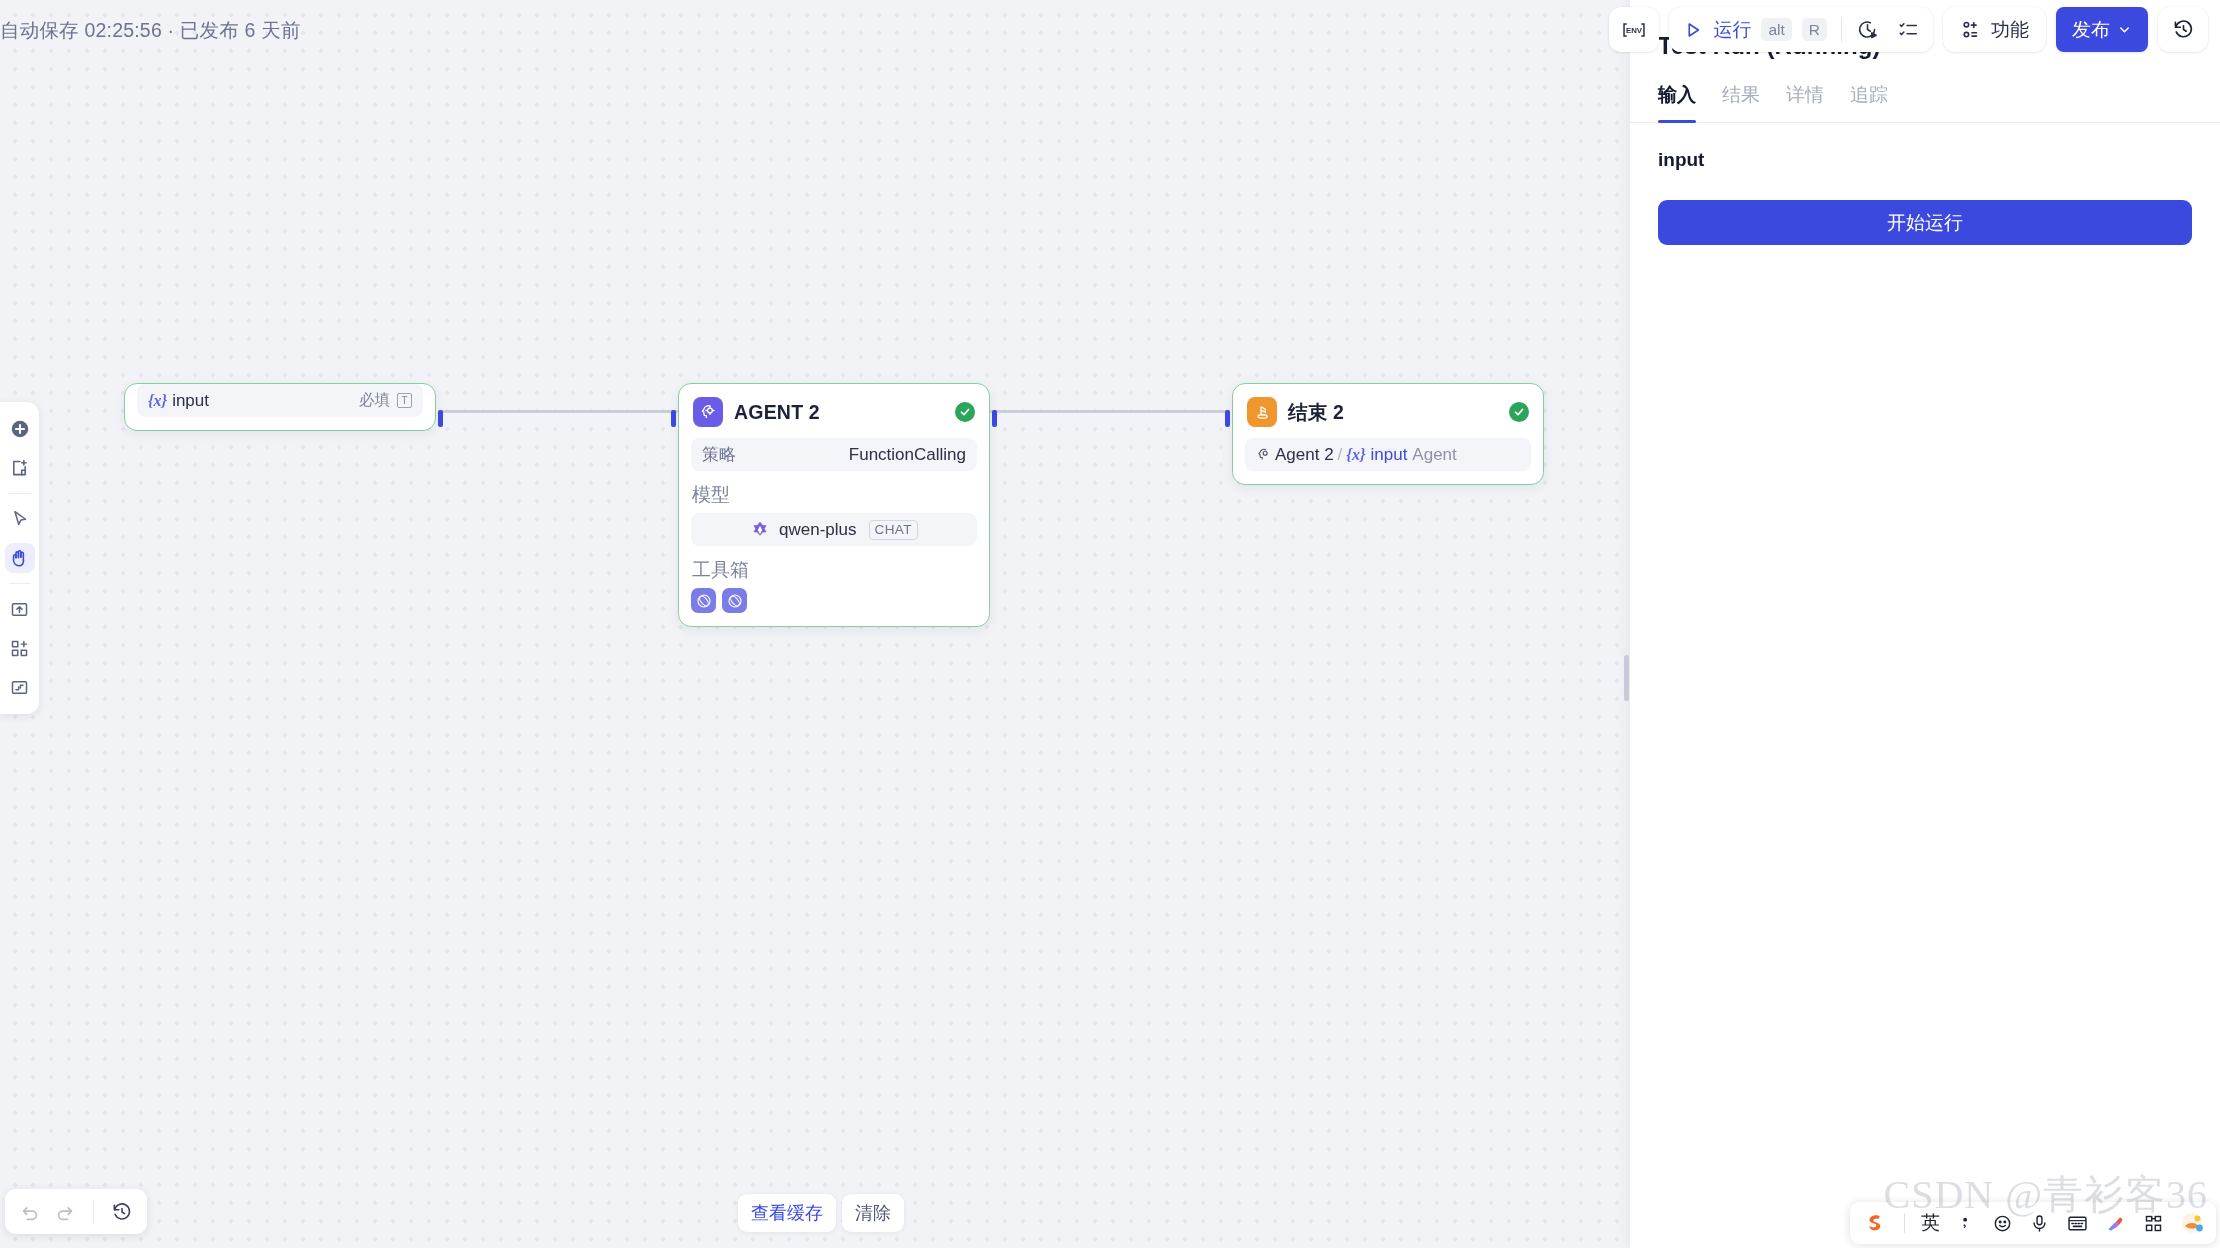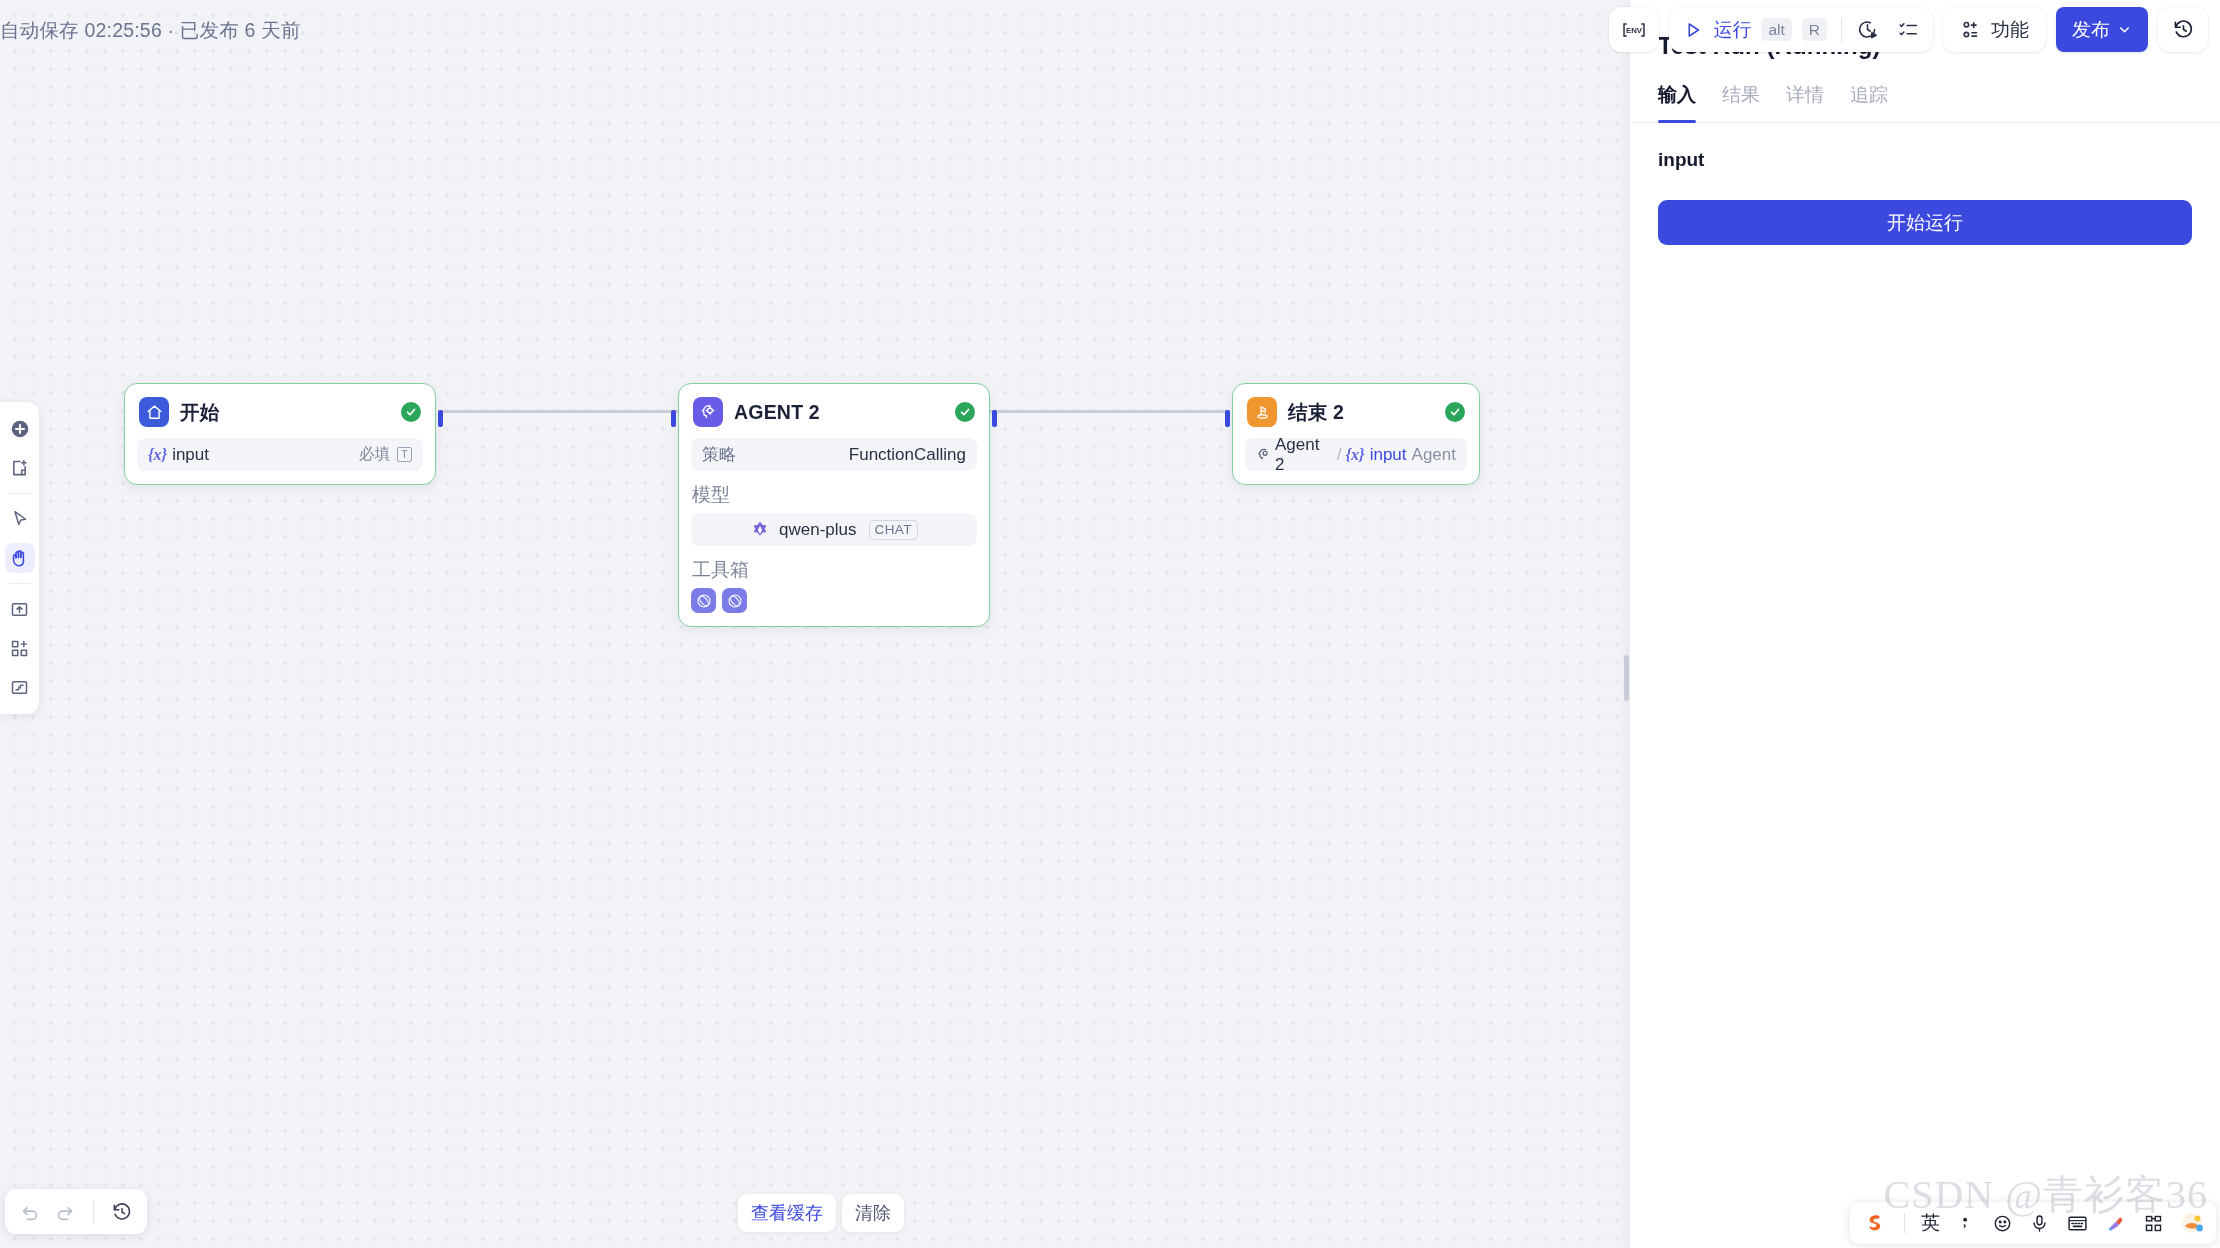--- a/index.html
+++ b/index.html
@@ -204,34 +204,20 @@
 <body>
 
 <div class="app">
 
   <div class="canvas">
 
     <div class="edge" style="left:438px; top:410px; width:240px;"></div>
     <div class="edge" style="left:990px; top:410px; width:240px;"></div>
 
     <div class="node" style="left:124px; top:383px; width:312px;">
-      <div class="node-head">
-        <div class="node-ico ic-start">
-          <svg width="17" height="17" viewBox="0 0 24 24" fill="none" stroke="#fff" stroke-width="2" stroke-linecap="round" stroke-linejoin="round">
-            <path d="M3 10.5 12 3l9 7.5"></path>
-              <path d="M5.5 9.5V20h13V9.5"></path>
-          </svg>
-        </div>
-        <div class="node-title">开始</div>
-        <div class="node-check">
-          <svg width="12" height="12" viewBox="0 0 24 24" fill="none" stroke="#fff" stroke-width="3.4" stroke-linecap="round" stroke-linejoin="round">
-              <path d="M5 12.5 10 17.5 19 7"></path>
-            </svg>
-        </div>
-      </div>
       <div class="node-body">
         <div class="row-box">
           <span class="vx">{x}</span>
           <span>input</span>
           <span class="row-right">
             <span>必填</span>
             <span class="sq-ic">T</span>
           </span>
         </div>
       </div>
@@ -283,21 +269,21 @@
               <circle cx="12" cy="12" r="9"></circle>
                 <ellipse cx="12" cy="12" rx="4.5" ry="8.5" transform="rotate(-40 12 12)"></ellipse>
             </svg>
           </span>
         </div>
       </div>
       <div class="handle" style="left:-8px; top:26px;"></div>
       <div class="handle" style="right:-8px; top:26px;"></div>
     </div>
 
-    <div class="node" style="left:1232px; top:383px; width:248px;">
+    <div class="node" style="left:1232px; top:383px; width:312px;">
       <div class="node-head">
         <div class="node-ico ic-end">
           <svg width="17" height="17" viewBox="0 0 24 24" fill="none" stroke="#fff" stroke-width="1.9" stroke-linecap="round" stroke-linejoin="round">
             <path d="M10 4.5v10"></path>
               <path d="M10 4.5c3 0 3 2.6 6 2.6v4.4c-3 0-3-2.6-6-2.6"></path>
             <ellipse cx="12" cy="17.6" rx="6.5" ry="2.4"></ellipse>
           </svg>
         </div>
         <div class="node-title">结束 2</div>
         <div class="node-check">

